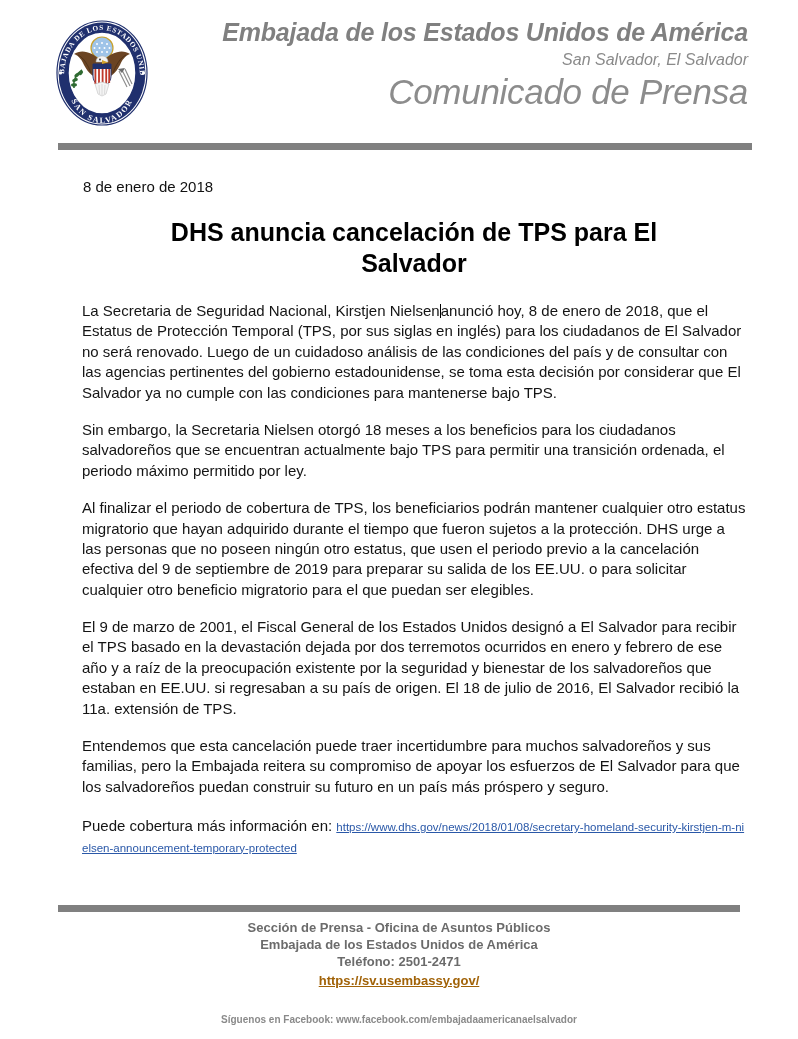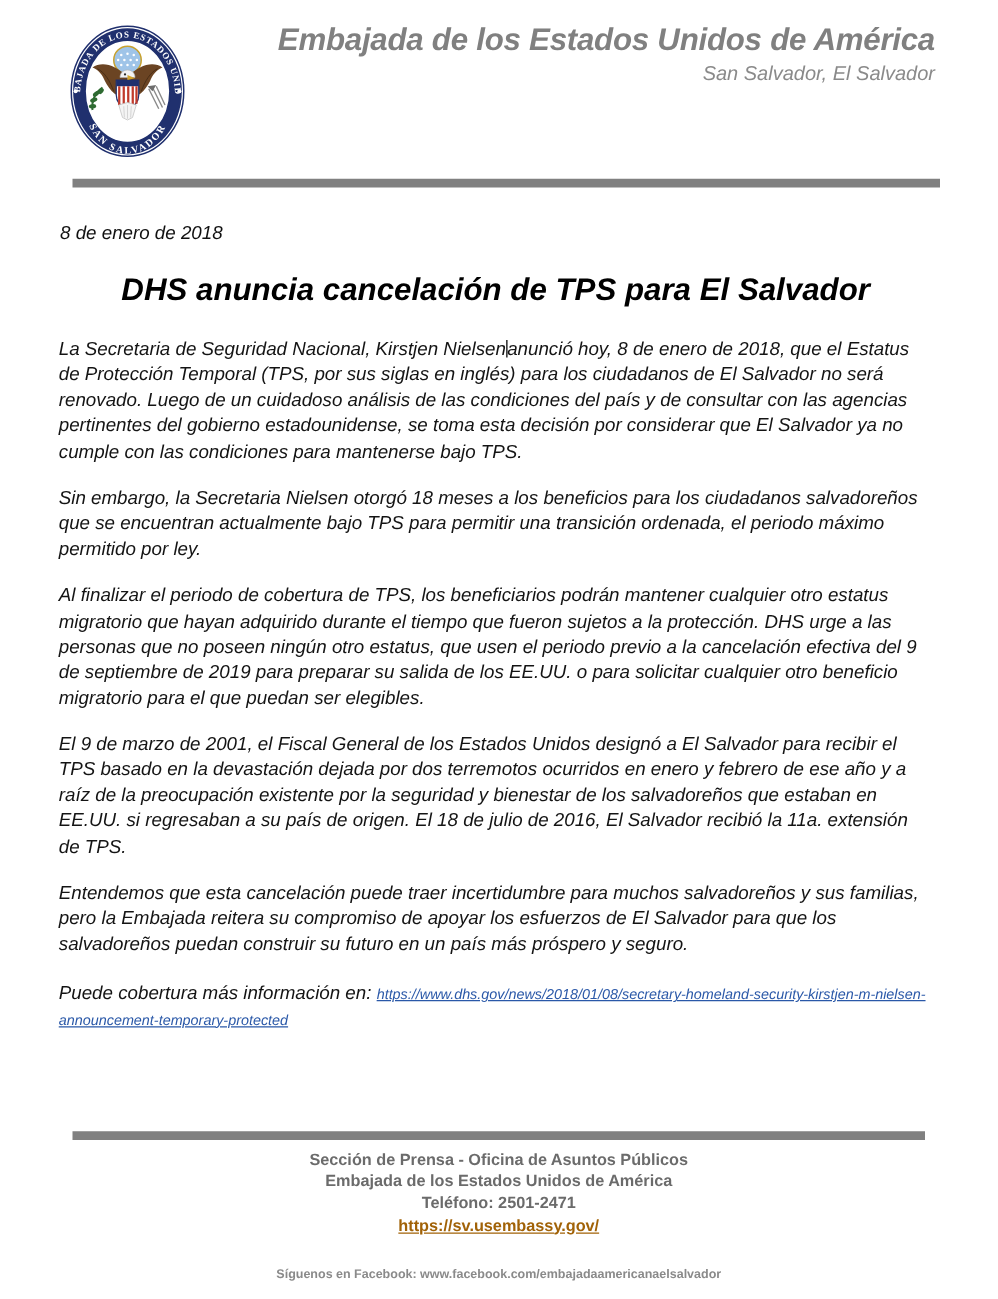--- a/index.html
+++ b/index.html
@@ -61,22 +61,21 @@
     letter-spacing: -0.3px;
   }
   .rule-top {
     height: 7px;
     background: #808080;
     margin: 13px 46px 0 58px;
   }
 
   
   .content {
-    padding: 0 52px 0 47px;
-    font-style: italic;
+    padding: 0 52px 0 82px;
   }
   .doc-date {
     font-size: 15px;
     color: #111;
     margin-top: 28px;
     margin-left: 1px;
   }
   .doc-title {
     font-size: 25px;
     font-weight: bold;
@@ -236,20 +235,21 @@
         <line x1="51" y1="67" x2="51.5" y2="76"></line>
         <line x1="54" y1="66" x2="54" y2="77"></line>
         <line x1="57" y1="67" x2="56.5" y2="76"></line>
       </g>
     </svg>
   </div>
 
   <div class="header-text">
     <div class="org-title">Embajada de los Estados Unidos de América</div>
     <div class="org-subtitle">San Salvador, El Salvador</div>
+    <div class="doc-kind">Comunicado de Prensa</div>
   </div>
 </div>
 
 <div class="rule-top"></div>
 
 <div class="content">
 
   <div class="doc-date">8 de enero de 2018</div>
 
   <h1 class="doc-title">DHS anuncia cancelación de TPS para El Salvador</h1>

